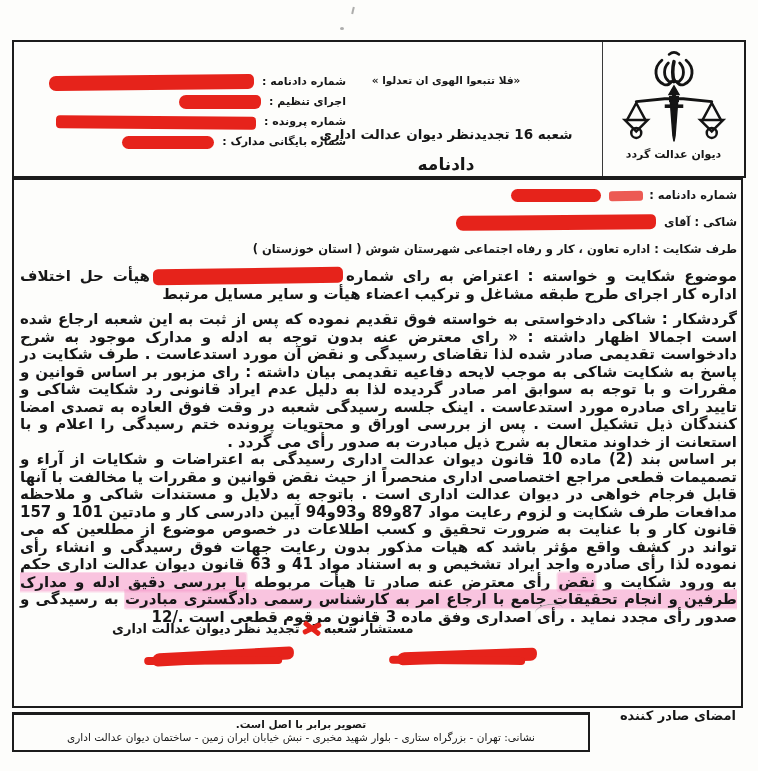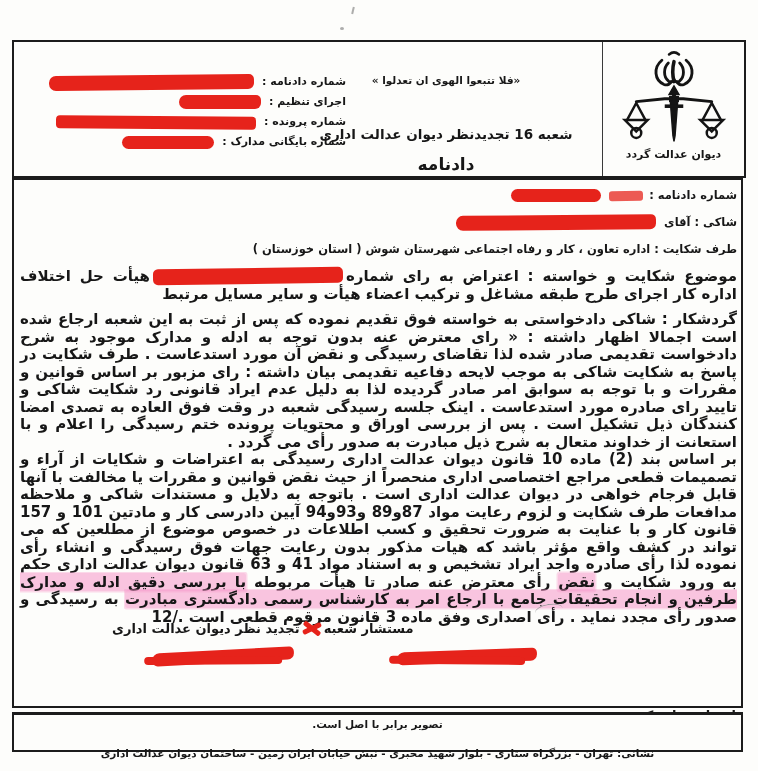--- a/index.html
+++ b/index.html
@@ -64,25 +64,25 @@
   .xmark::after{transform:rotate(-26deg);}
   .scribble{position:absolute;top:470px;height:13px;background:#e6231b;border-radius:8px 5px 7px 6px;}
   .scrib-right{right:204px;width:140px;transform:rotate(-2deg);}
   .scrib-left{left:138px;width:142px;transform:rotate(-3deg);}
   .scribble::after{content:"";position:absolute;left:-8px;right:12px;top:6px;height:8px;background:#e6231b;border-radius:6px;transform:rotate(2.5deg);}
   .arc-mark{position:absolute;right:178px;top:424px;width:28px;height:12px;border-top:1.5px solid #9a9a9a;border-radius:50%;transform:rotate(-10deg);}
   .issuer{position:absolute;right:5px;top:528px;font-size:13px;font-weight:bold;}
 
   
   .footer-box{
-    position:absolute;left:12px;top:712px;width:731px;height:40px;box-sizing:border-box;
+    position:absolute;left:12px;top:712px;width:578px;height:40px;box-sizing:border-box;
     border:2px solid #1c1c1c;border-top-width:3px;background:#fdfdfb;text-align:center;
   }
   .footer-line1{font-size:10.5px;font-weight:bold;margin-top:3px;}
-  .footer-line2{font-size:10.5px;font-weight:bold;margin-top:17px;}
+  .footer-line2{font-size:10.5px;font-weight:normal;margin-top:1px;}
 </style>
 </head>
 <body>
 
 <div id="page">
 
   <div class="speck speck1"></div>
   <div class="speck speck2"></div>
 
   <div class="header-box">

